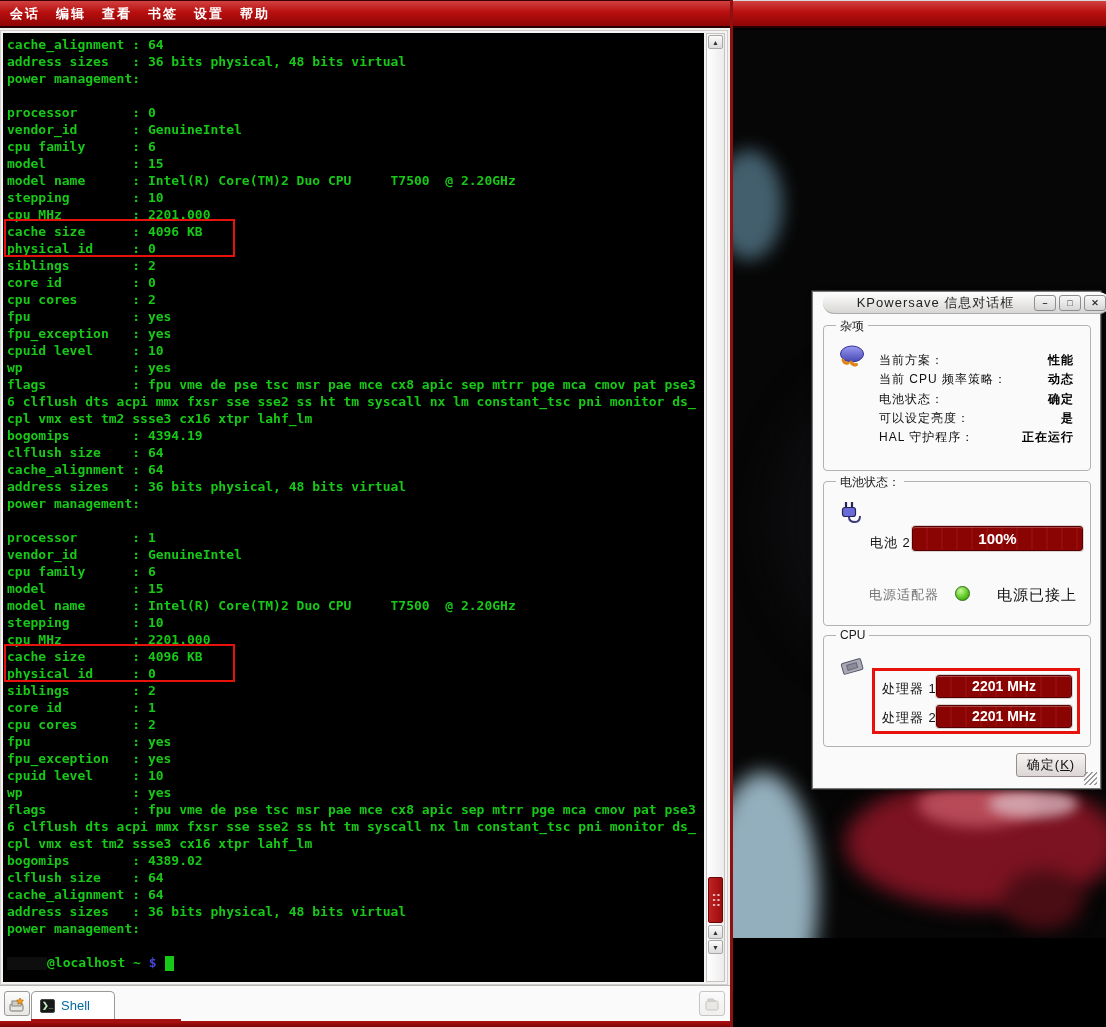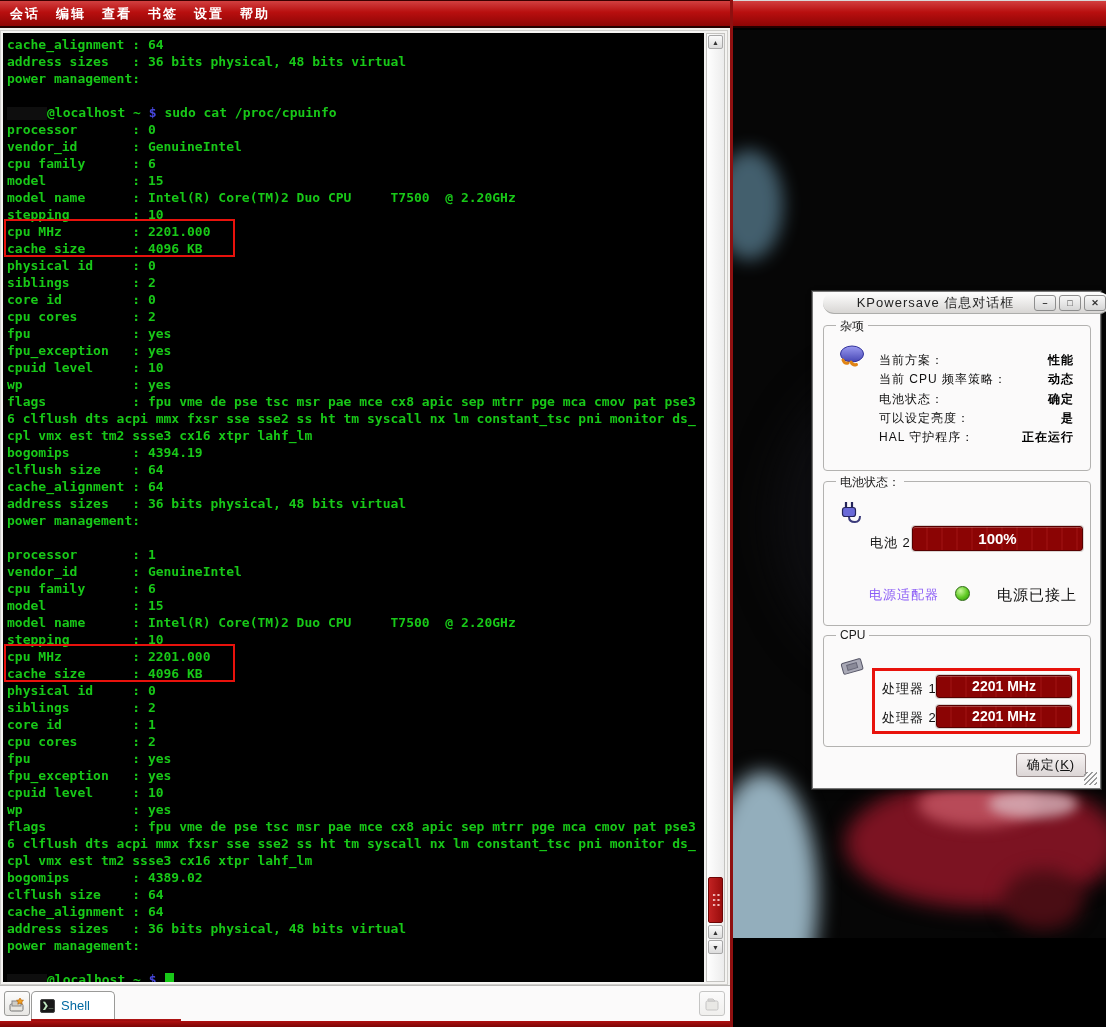--- a/index.html
+++ b/index.html
@@ -99,21 +99,21 @@
   .g-icon { position:absolute; left:14px; top:18px; }
   .misc-rows { position:absolute; left:55px; right:16px; top:26px; }
   .misc-row { display:flex; justify-content:space-between; height:19.3px; }
   .misc-label { font-size:12px; color:#111; letter-spacing:1px; }
   .misc-value { font-size:12px; color:#000; font-weight:bold; letter-spacing:1px; }
   .batt-label { position:absolute; left:46px; top:52px; font-size:13px; color:#111; letter-spacing:1px; }
   .bar { position:absolute; background:repeating-linear-gradient(90deg,#8b0404 0 13px,#960c0c 13px 15px);
          border:1px solid #570000; border-radius:3px; box-shadow:inset 0 1px 0 rgba(255,255,255,.25), 0 0 0 1px #d9d4d2;
          color:#fff; font-weight:bold; text-align:center; font-family:"Liberation Sans",sans-serif; }
   .batt-bar { left:88px; top:44px; width:171px; height:25px; font-size:15px; line-height:23px; }
-  .adp-label { position:absolute; left:45px; top:104px; font-size:13px; color:#8b5cf6; letter-spacing:1px;text-align:right; }
+  .adp-label { position:absolute; left:45px; top:104px; font-size:13px; color:#737373; letter-spacing:1px;text-align:right; }
   .adp-led { position:absolute; left:131px; top:104px; width:15px; height:15px; border-radius:50%;
              background:radial-gradient(circle at 35% 30%, #c8f69a, #5ec922 55%, #2f8f10);
              border:1px solid #2a6a10; }
   .adp-status { position:absolute; left:173px; top:104px; font-size:15px; color:#111; letter-spacing:1px; }
   .cpu-hl { position:absolute; left:48px; top:32px; width:208px; height:66px; border:3px solid #e8120c; }
   .cpu-label { position:absolute; left:58px; font-size:13px; color:#111; letter-spacing:1px; }
   .cl1 { top:44px; } .cl2 { top:73px; }
   .cpu-bar { width:136px; height:23px; font-size:14px; line-height:21px; }
   .cb1 { left:112px; top:39px; } .cb2 { left:112px; top:69px; }
   .ok-btn { position:absolute; left:203px; top:461px; width:70px; height:24px;
@@ -139,21 +139,20 @@
         <div class="menu-item">帮助</div>
       </div>
 
     <div class="term-frame">
       <div class="term-view">
         <div>
             <div class="tline">cache_alignment : 64</div>
             <div class="tline">address sizes   : 36 bits physical, 48 bits virtual</div>
             <div class="tline">power management:</div>
             <div class="tline"></div>
-            <div class="tline"><span class="redacted"></span><span>@localhost ~</span><span class="psym"> $</span><span> sudo cat /proc/cpuinfo</span></div>
             <div class="tline">processor       : 0</div>
             <div class="tline">vendor_id       : GenuineIntel</div>
             <div class="tline">cpu family      : 6</div>
             <div class="tline">model           : 15</div>
             <div class="tline">model name      : Intel(R) Core(TM)2 Duo CPU     T7500  @ 2.20GHz</div>
             <div class="tline">stepping        : 10</div>
             <div class="tline">cpu MHz         : 2201.000</div>
             <div class="tline">cache size      : 4096 KB</div>
             <div class="tline">physical id     : 0</div>
             <div class="tline">siblings        : 2</div>

